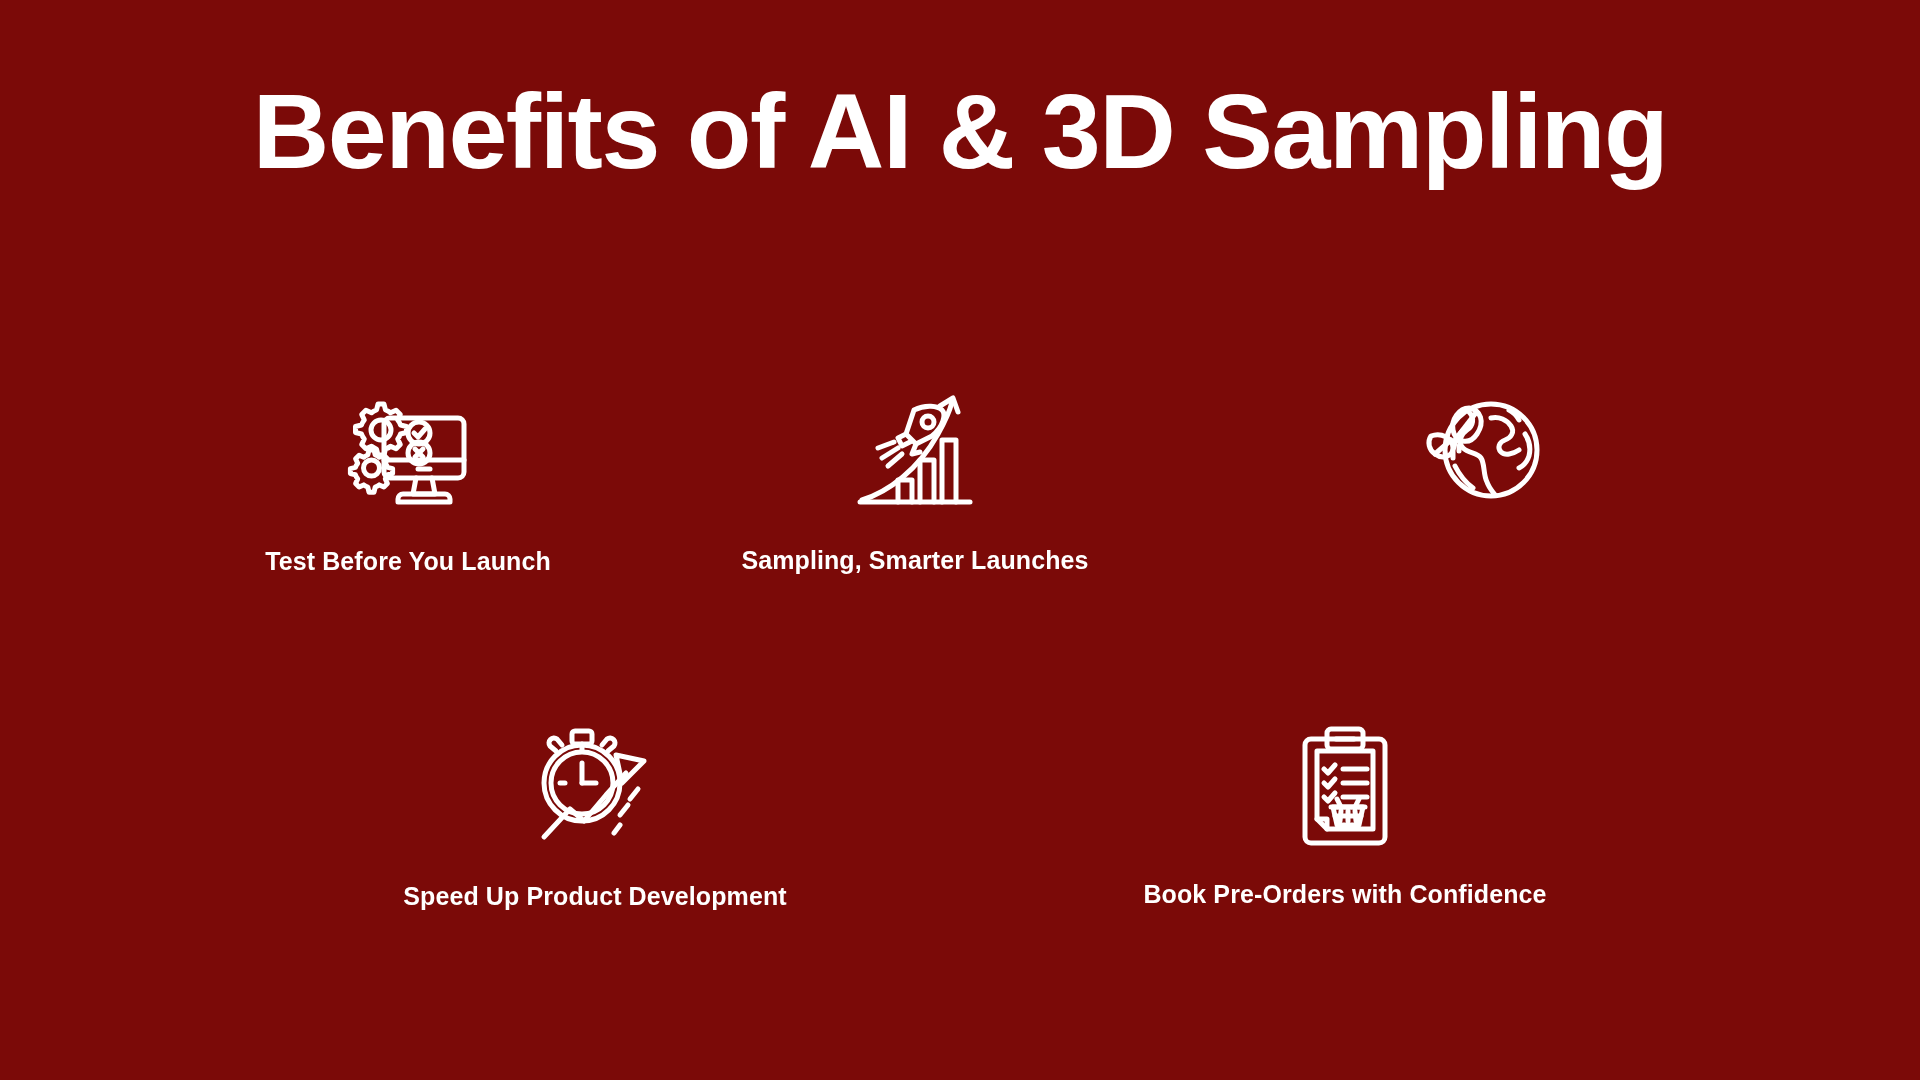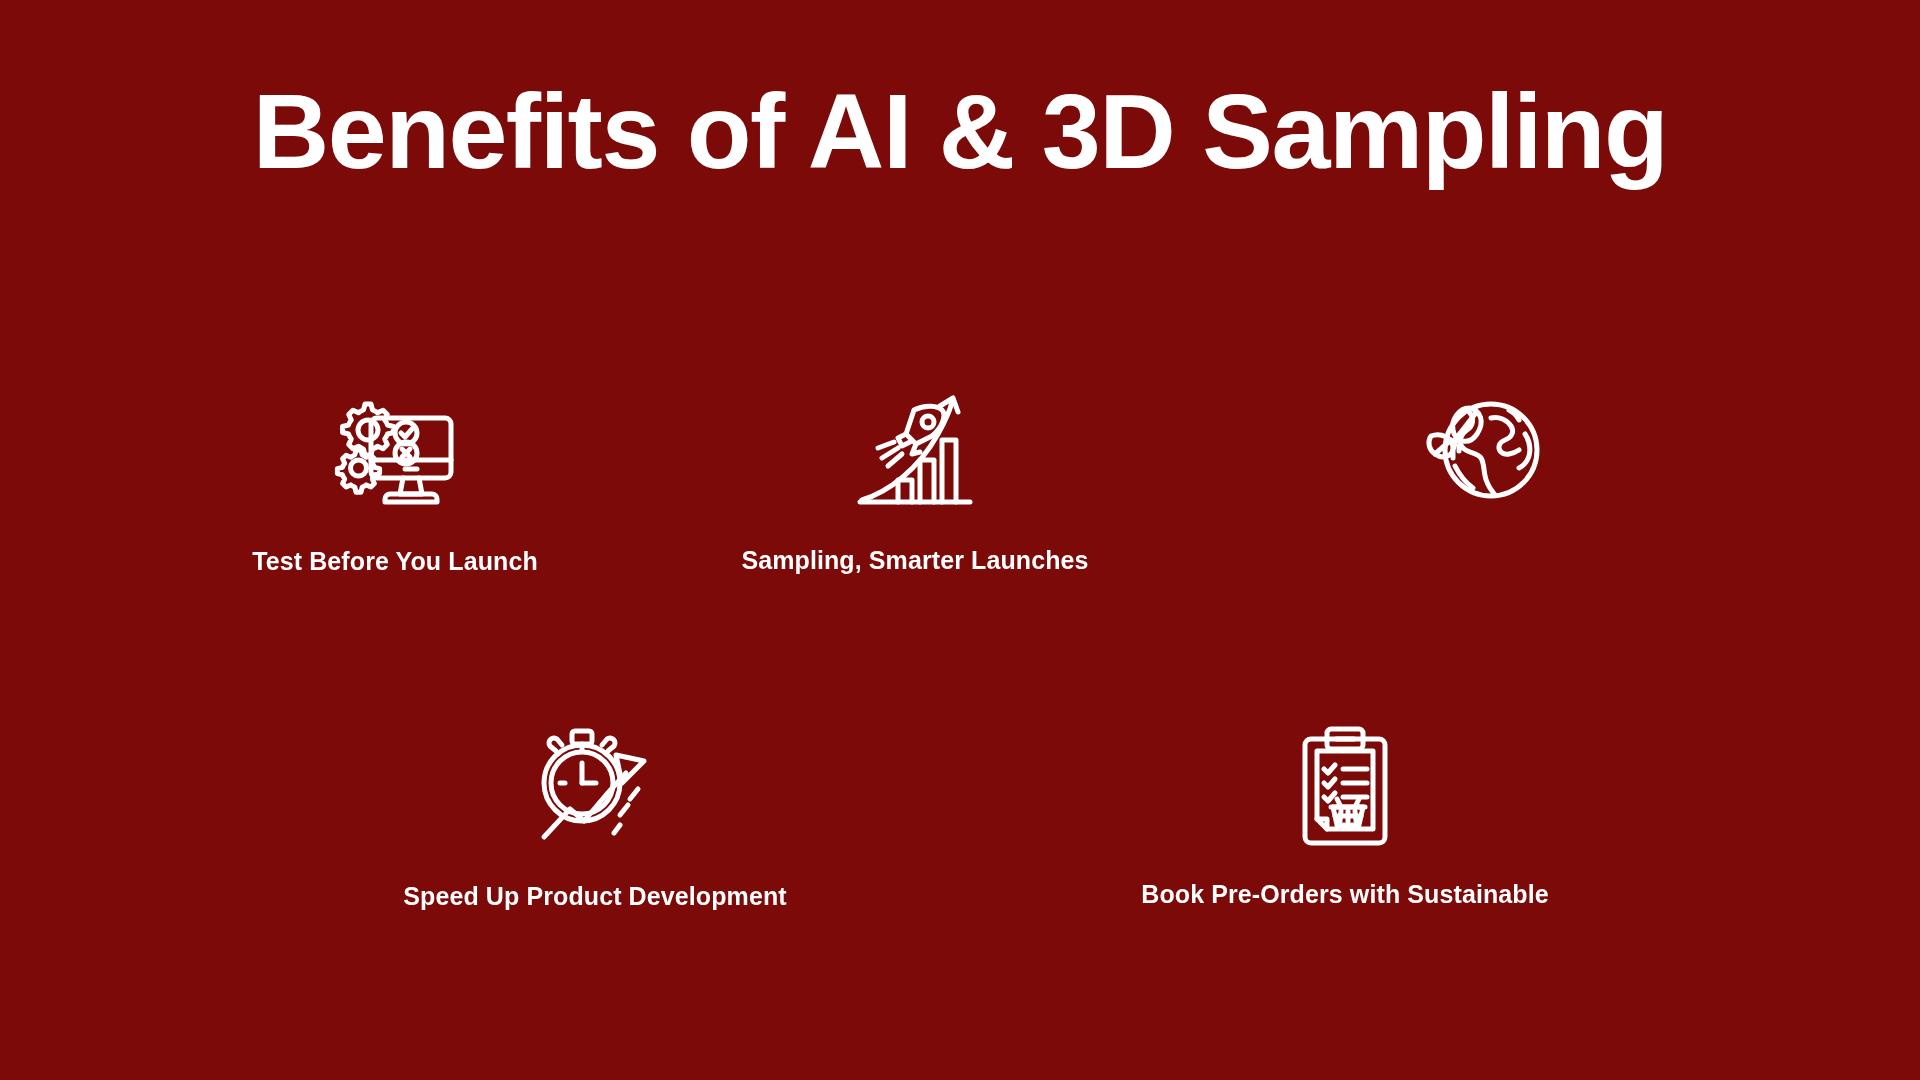--- a/index.html
+++ b/index.html
@@ -53,21 +53,21 @@
   .row-top    { top:388px; }
   .row-bottom { top:722px; }
 
   .item {
     position:absolute;
     width:460px;
     text-align:center;
     top:0;
   }
   
-  .item.pos-a { left:165px;  }
+  .item.pos-a { left:178px;  }
   .item.pos-b { left:685px;  }
   .item.pos-c { left:1255px; }
   
   .item.pos-d { left:365px;  }
   .item.pos-e { left:1115px; }
 
   .icon-box {
     height:128px;
     display:flex;
     align-items:center;
@@ -261,18 +261,18 @@
           <path d="M38 82 h30 l-4 18 h-22 z"></path>
           <line x1="36" y1="82" x2="70" y2="82"></line>
           <path d="M46 82 l-4 -8"></path>
           <path d="M60 82 l4 -8"></path>
           <line x1="46" y1="86" x2="45" y2="96"></line>
           <line x1="53" y1="86" x2="53" y2="96"></line>
           <line x1="60" y1="86" x2="61" y2="96"></line>
           <line x1="40" y1="91" x2="66" y2="91"></line>
         </svg>
       </div>
-      <div class="item-label">Book Pre-Orders with Sustainable</div>
+      <div class="item-label">Book Pre-Orders with Confidence</div>
     </div>
 
   </div>
 
 </div>
 
 </body></html>

